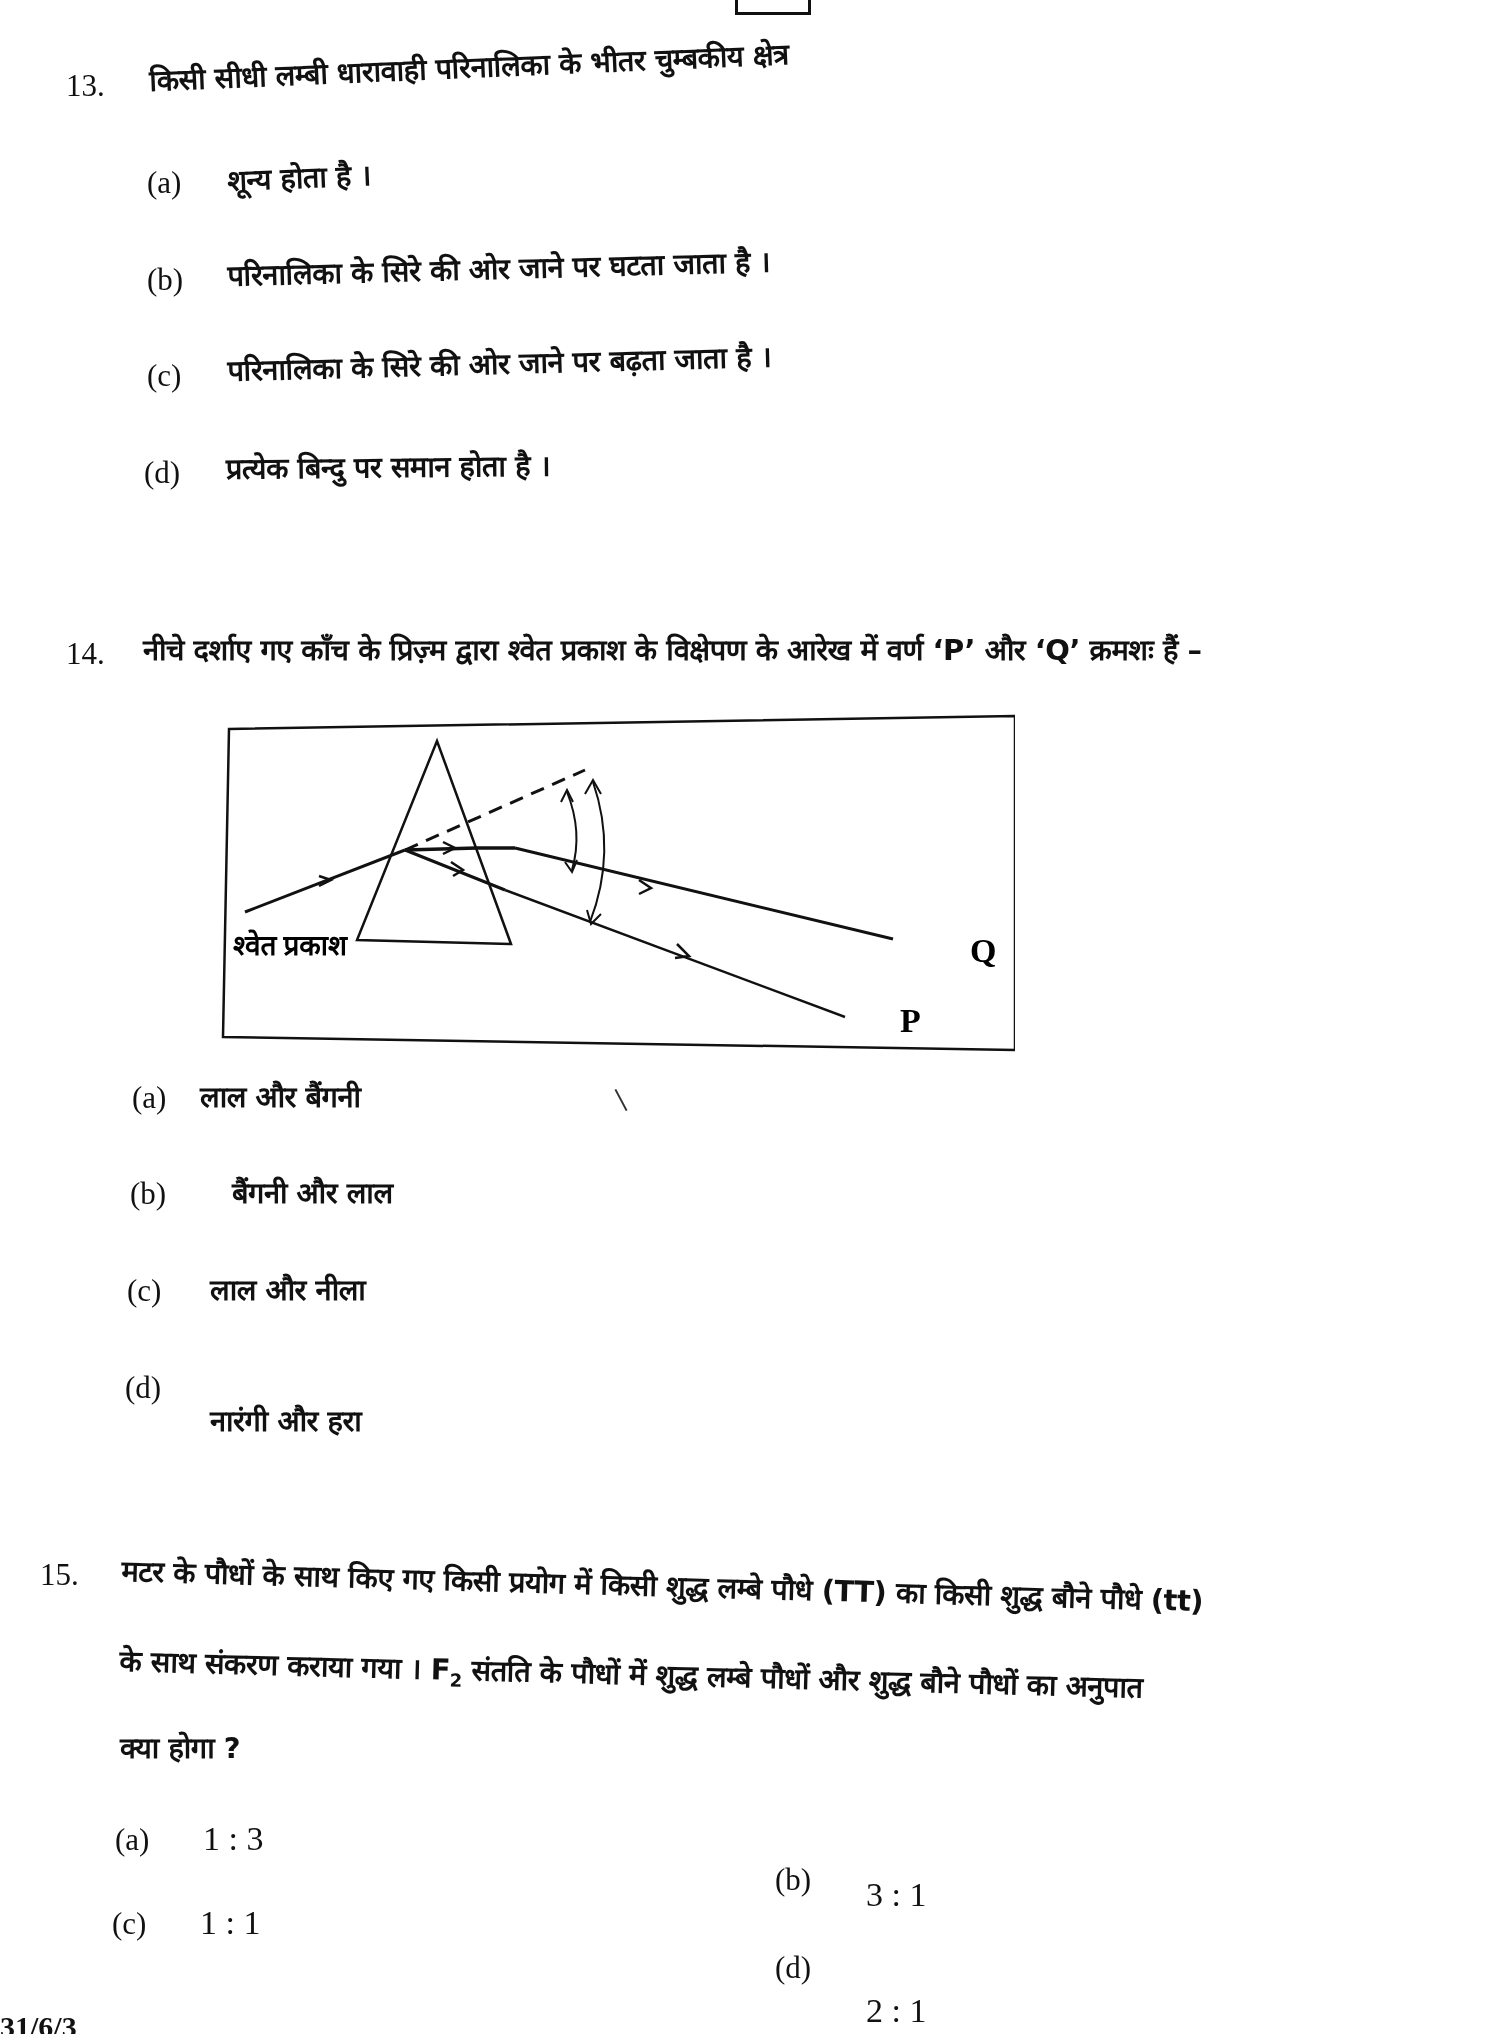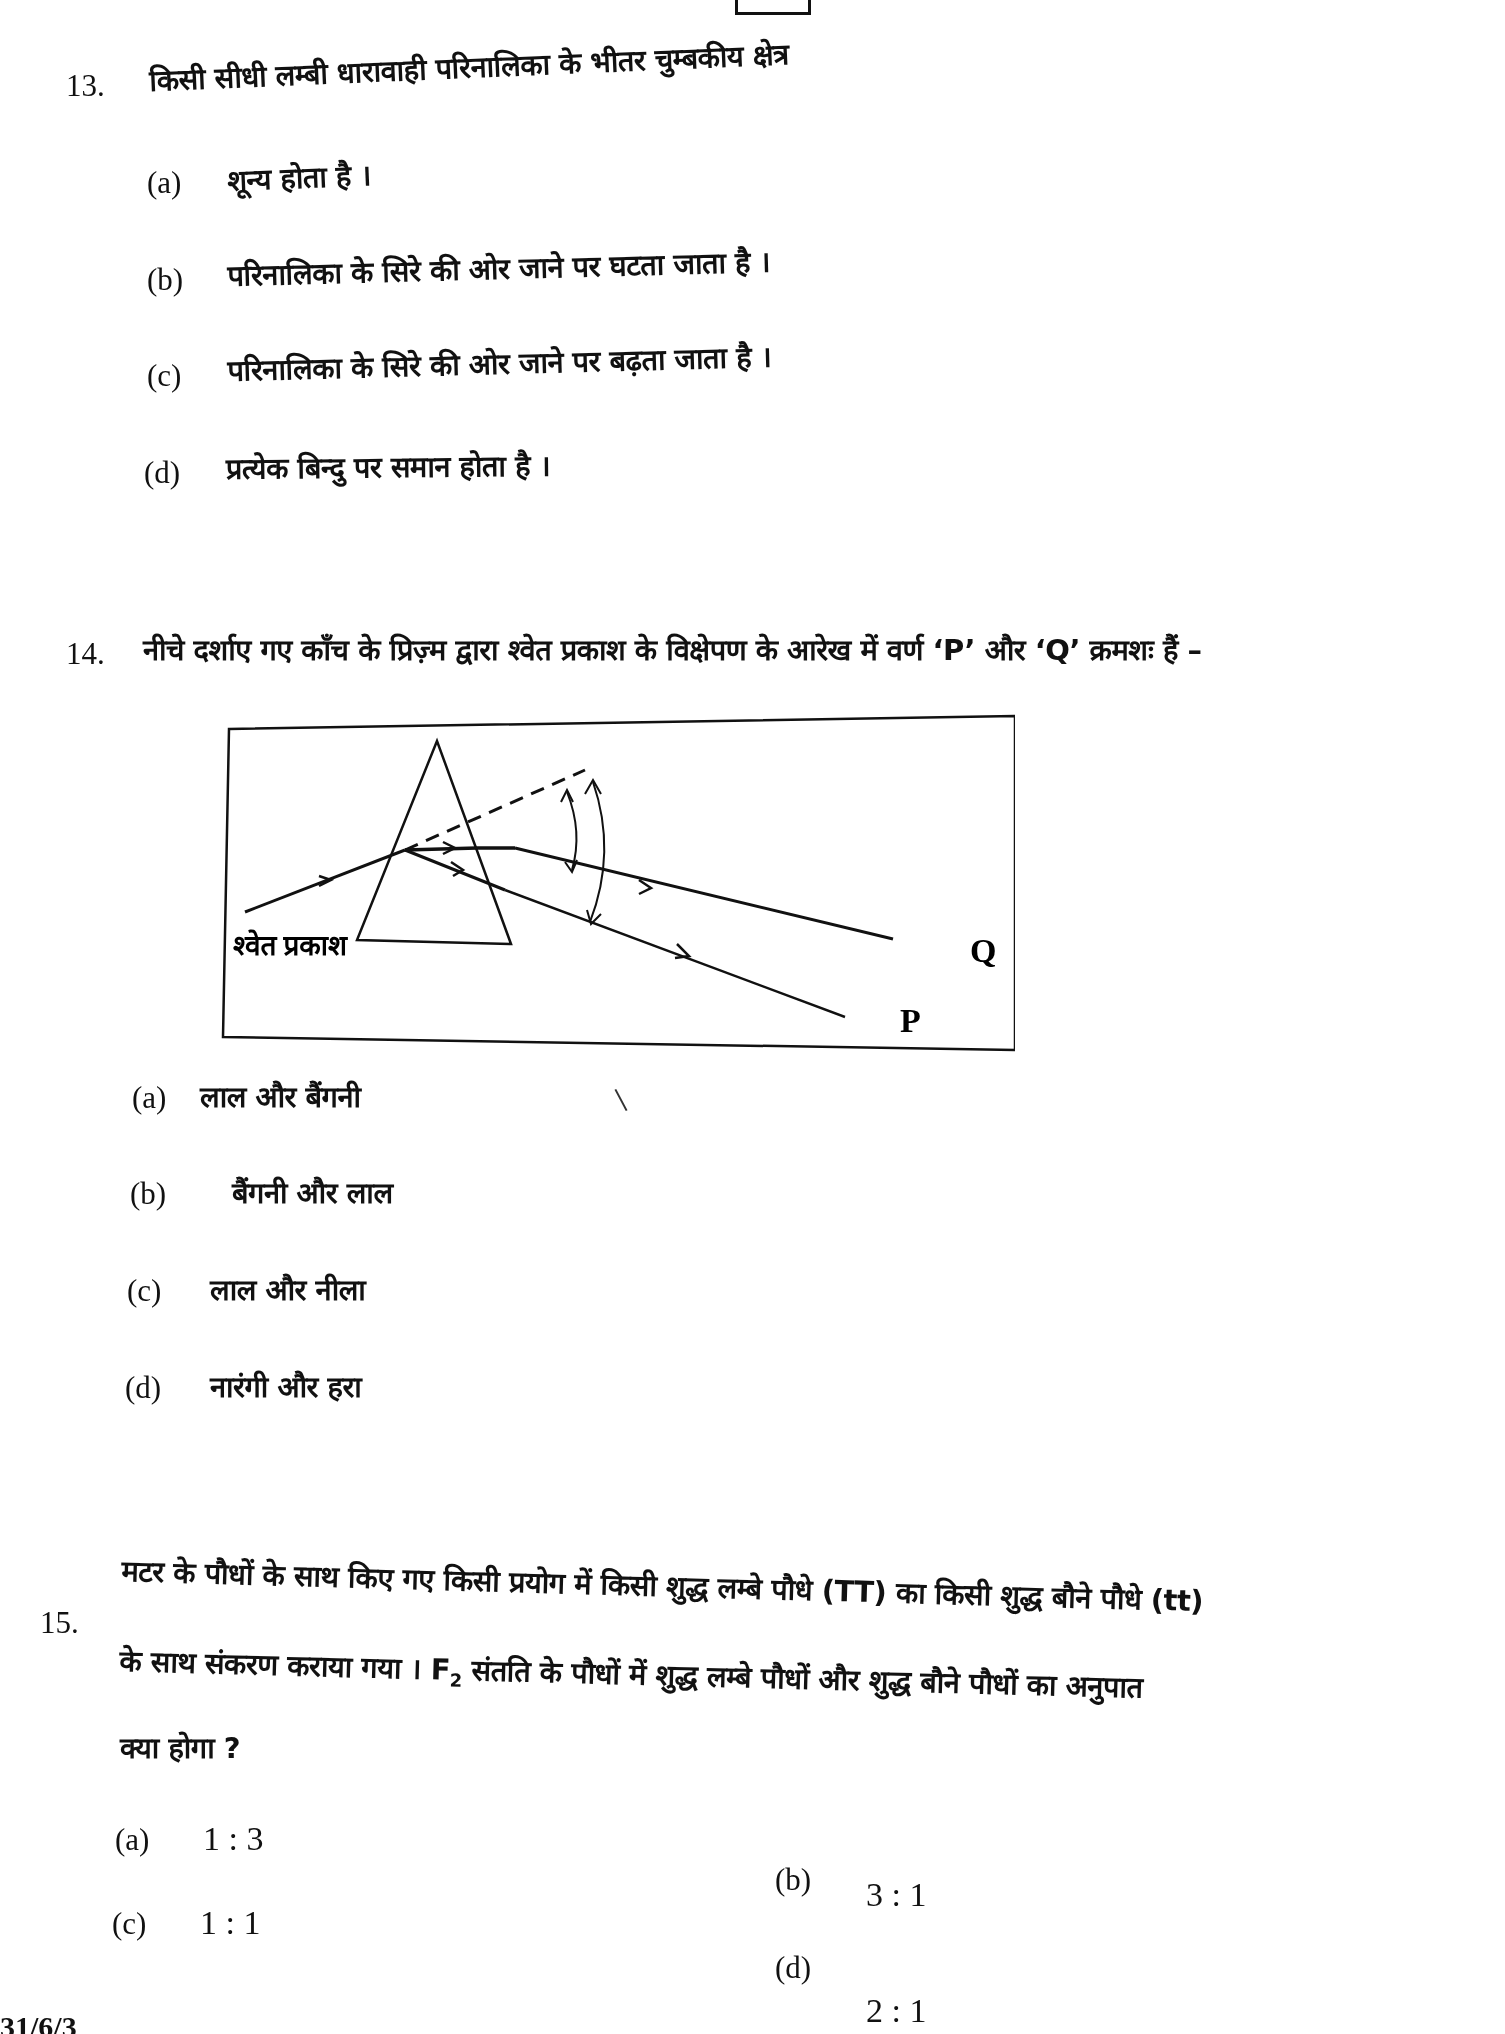--- a/index.html
+++ b/index.html
@@ -83,23 +83,23 @@
 <div class="abs opt-label" style="left:132px; top:1080px;">(a)</div>
 <div class="abs opt-text" style="left:200px; top:1076px;text-align:center;">लाल और बैंगनी</div>
 
 <div class="abs opt-label" style="left:130px; top:1176px;">(b)</div>
 <div class="abs opt-text" style="left:196px; top:1172px;margin-left:36px;">बैंगनी और लाल</div>
 
 <div class="abs opt-label" style="left:127px; top:1273px;">(c)</div>
 <div class="abs opt-text" style="left:210px; top:1269px;">लाल और नीला</div>
 
 <div class="abs opt-label" style="left:125px; top:1370px;">(d)</div>
-<div class="abs opt-text" style="left:210px; top:1366px;">नारंगी और हरा</div>
+<div class="abs opt-text" style="left:210px; top:1400px;">नारंगी और हरा</div>
 
-<div class="abs qnum" style="left:40px; top:1557px;margin-top:48px;">15.</div>
+<div class="abs qnum" style="left:40px; top:1557px;">15.</div>
 <div class="abs qtext rot2" style="left:122px; top:1550px; transform:rotate(1.6deg); transform-origin:left top;">मटर के पौधों के साथ किए गए किसी प्रयोग में किसी शुद्ध लम्बे पौधे (TT) का किसी शुद्ध बौने पौधे (tt)</div>
 <div class="abs qtext" style="left:120px; top:1640px; transform:rotate(1.5deg); transform-origin:left top;">
   <span>के साथ संकरण कराया गया । F</span><sub style="font-size:18px;">2</sub><span> संतति के पौधों में शुद्ध लम्बे पौधों और शुद्ध बौने पौधों का अनुपात</span>
 </div>
 <div class="abs qtext" style="left:120px; top:1727px;">क्या होगा ?</div>
 
 <div class="abs opt-label" style="left:115px; top:1822px;">(a)</div>
 <div class="abs ratio" style="left:203px; top:1820px;">1 : 3</div>
 
 <div class="abs opt-label" style="left:775px; top:1862px;">(b)</div>

